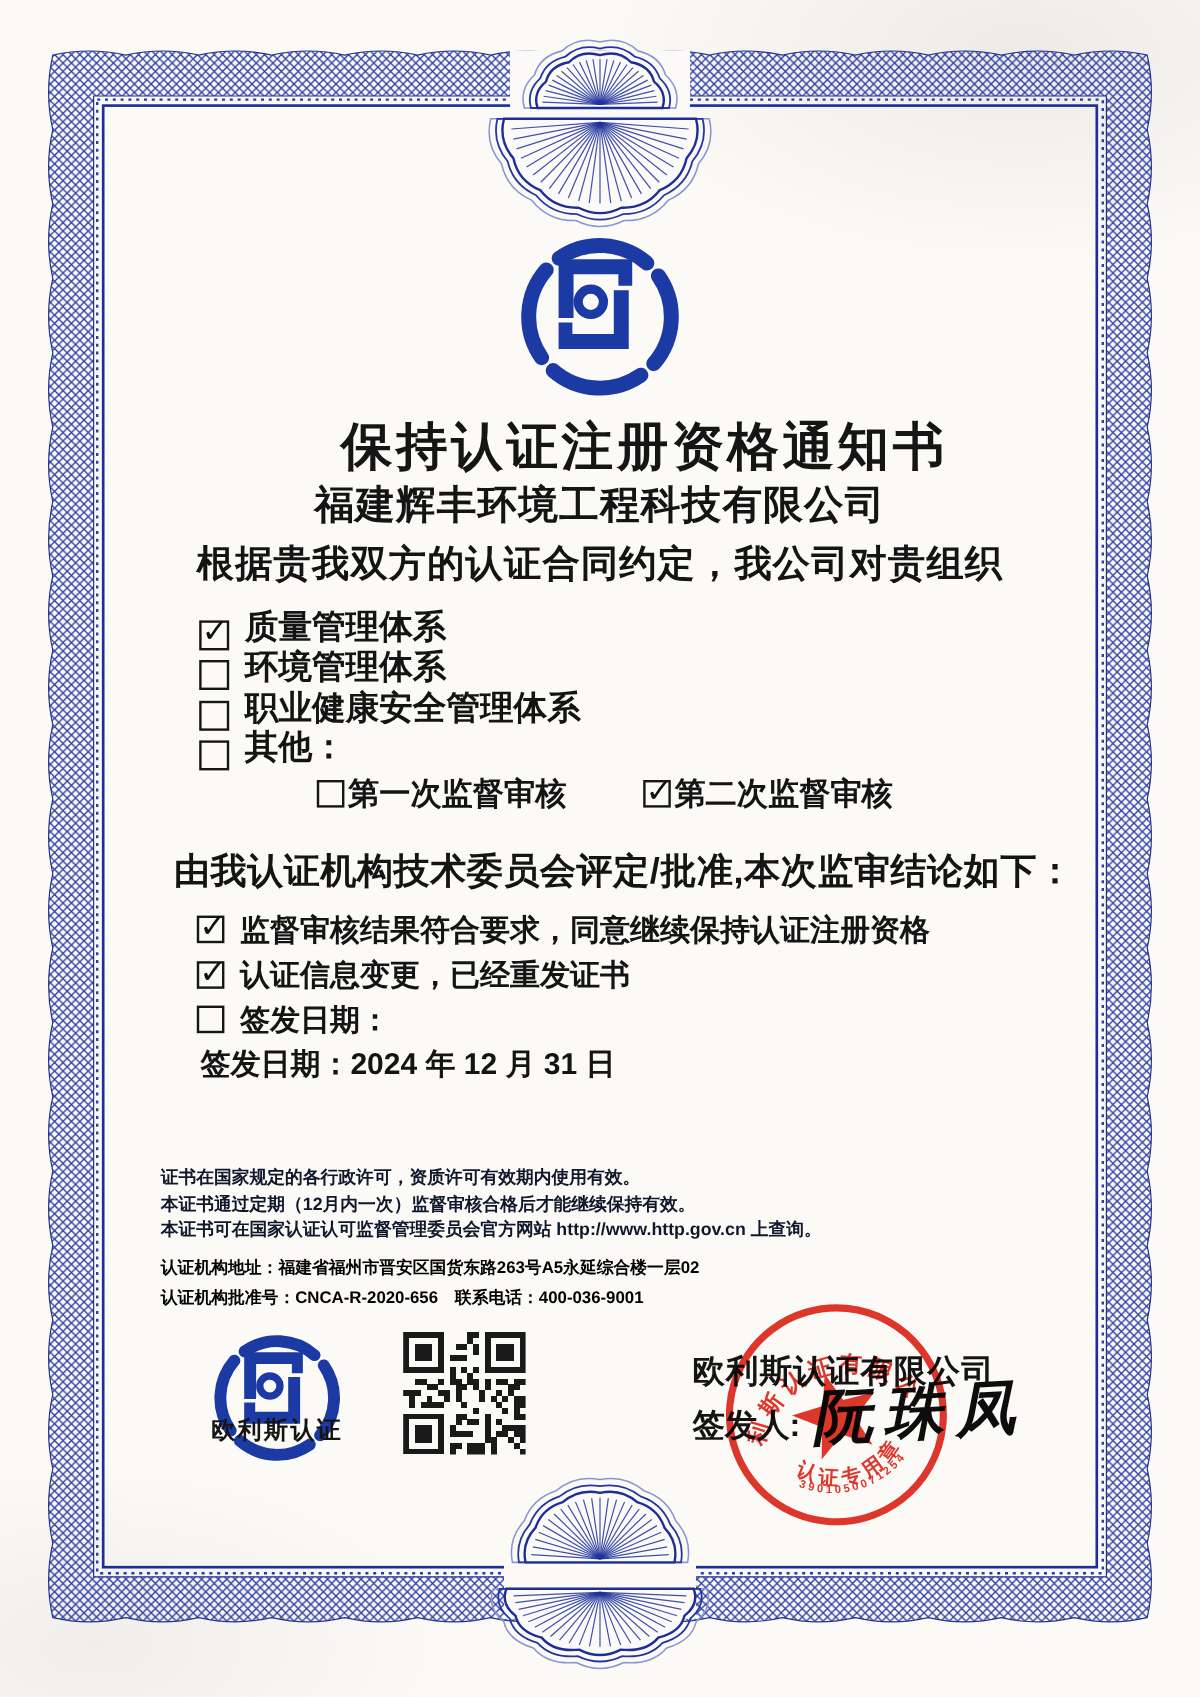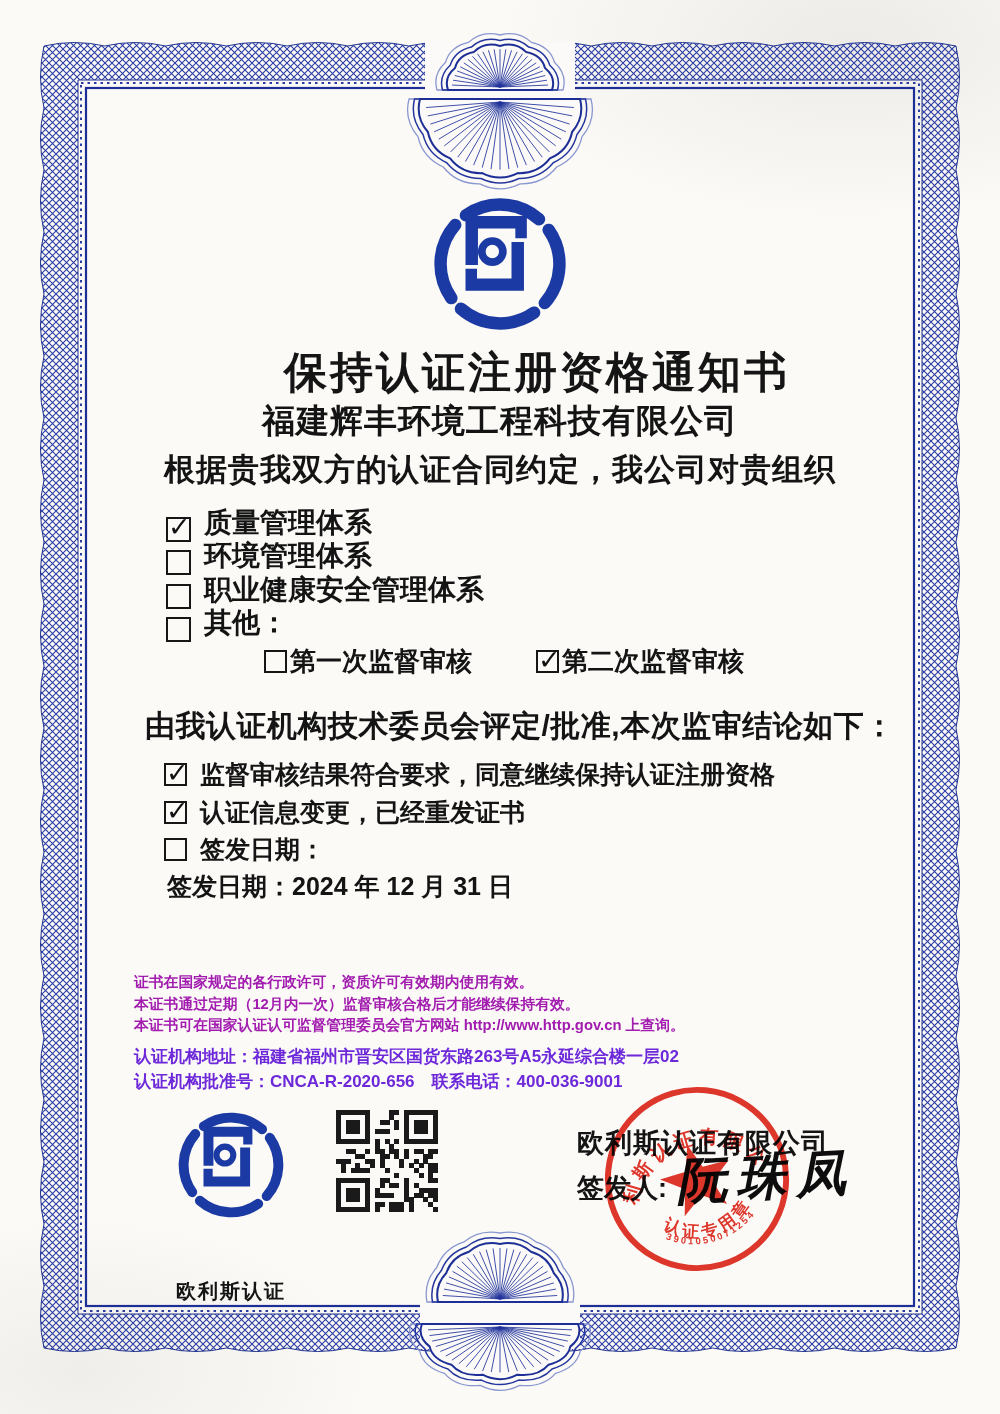--- a/index.html
+++ b/index.html
@@ -25,25 +25,25 @@
   .syslist{left:166px;top:508px;}
   .syslist .row{display:flex;align-items:flex-end;height:33.5px;font-size:28px;font-weight:bold;}
   .auditrow{left:228px;top:644px;display:flex;align-items:center;font-size:26px;font-weight:bold;padding-left:36px;}
   .auditrow .cb{margin-right:3px;}
   .auditrow .grp2{margin-left:64px;display:flex;align-items:center;}
   .auditrow .grp1{display:flex;align-items:center;}
   .heading{left:145px;top:706px;font-size:30px;font-weight:bold;letter-spacing:0.5px;}
   .conclist{left:164px;top:756px;}
   .conclist .row{display:flex;align-items:center;height:37.5px;font-size:25px;font-weight:bold;}
   .dateline{left:167px;top:870px;font-size:25px;font-weight:bold;}
-  .notes{left:134px;top:972px;font-size:14.8px;font-weight:bold;line-height:21.5px;color:#a21caf;}
-  .agency{left:134px;top:1044px;font-size:17px;font-weight:bold;line-height:25px;color:#6d28d9;}
+  .notes{left:134px;top:972px;font-size:14.8px;font-weight:bold;line-height:21.5px;color:#0f172a;}
+  .agency{left:134px;top:1044px;font-size:14px;font-weight:bold;line-height:25px;color:#000000;}
   .logo-top{left:431px;top:190px;}
   .logo-bottom{left:176px;top:1106px;}
-  .logo-label{left:168px;top:1278px;width:126px;text-align:center;font-size:20px;font-weight:bold;letter-spacing:2px;}
+  .logo-label{left:168px;top:1178px;width:126px;text-align:center;font-size:20px;font-weight:bold;letter-spacing:2px;}
   .qr{left:336px;top:1110px;}
   .issuer-company{left:577px;top:1125px;font-size:27px;font-weight:bold;letter-spacing:1px;}
   .signer{left:577px;top:1170px;font-size:27px;font-weight:bold;text-align:right;}
   .signature{left:676px;top:1144px;font-size:50px;font-style:italic;font-weight:bold;
              font-family:"Liberation Serif","DejaVu Serif",serif;letter-spacing:10px;
              transform:rotate(-3deg);color:#0d0d0d;}
   .stamp{left:598px;top:1080px;width:198px;height:198px;transform:rotate(-16deg);
          opacity:0.93;mix-blend-mode:multiply;}
   .stamp text{font-weight:bold;fill:#df281d;}
   .st1{font-size:19px;letter-spacing:5px;}

